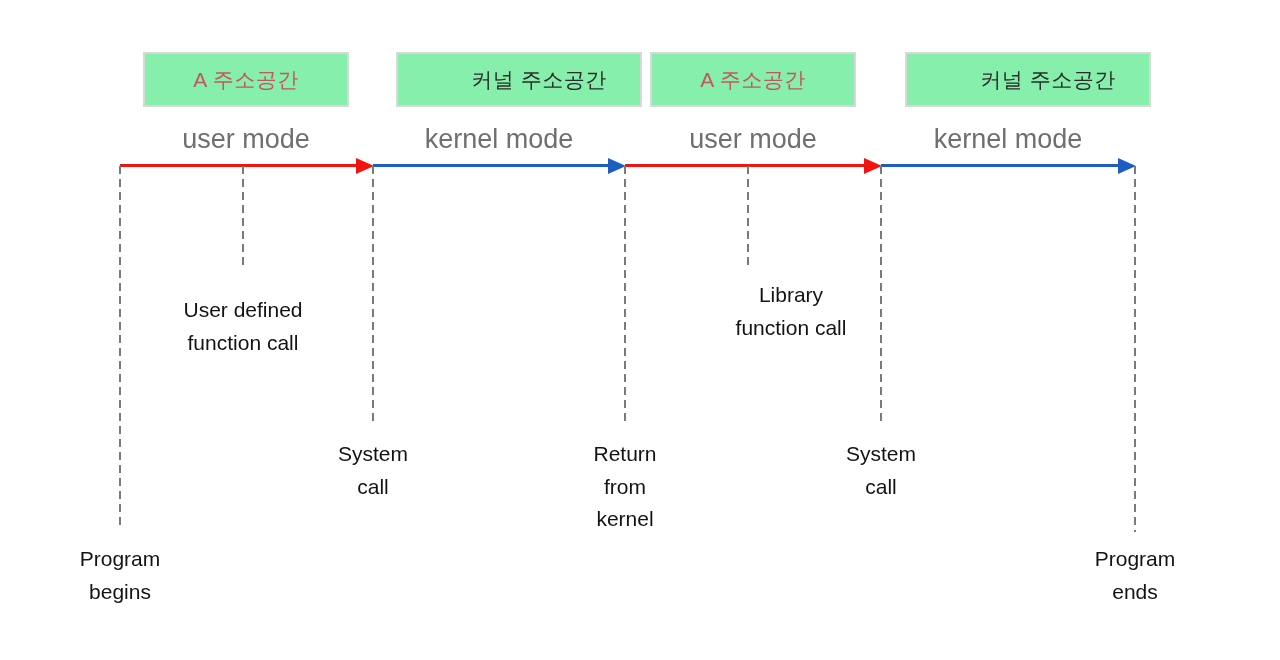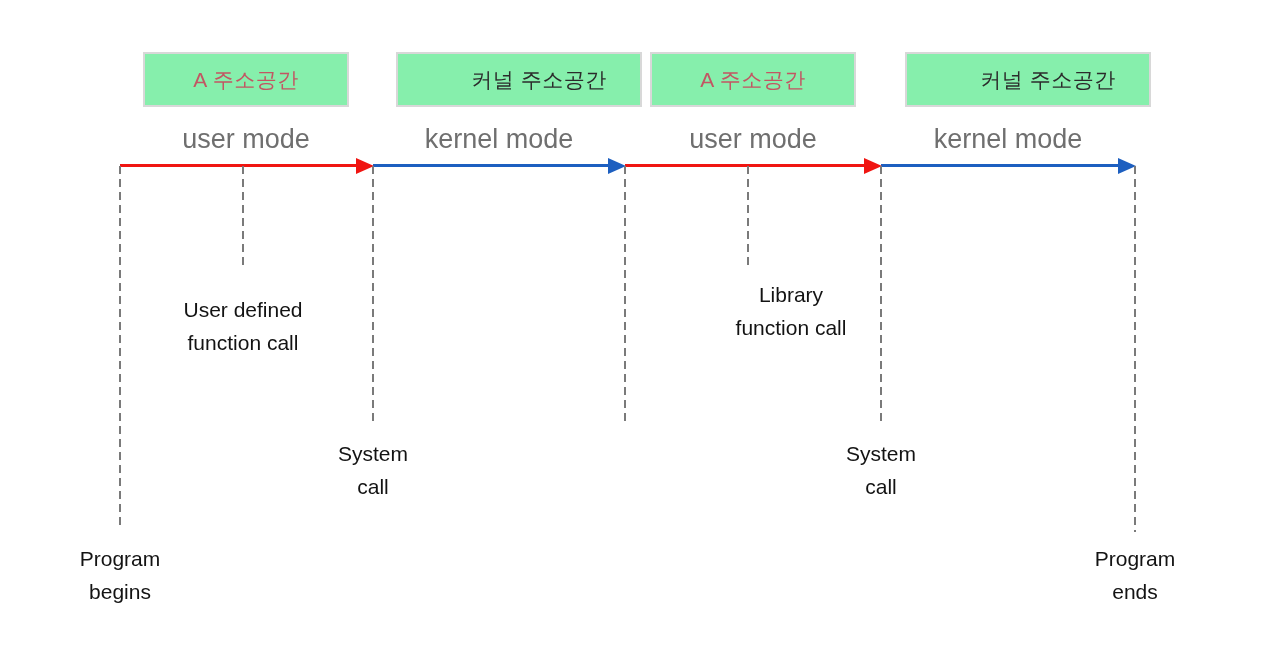--- a/index.html
+++ b/index.html
@@ -118,20 +118,23 @@
   <div class="dash" style="left:747px;  height:100px;"></div>
   <div class="dash" style="left:880px;  height:258px;"></div>
   <div class="dash" style="left:1134px; height:366px;"></div>
 
   <div class="event-label" style="left:120px;  top:543px;">Program
 begins</div>
   <div class="event-label" style="left:243px;  top:294px;">User defined
 function call</div>
   <div class="event-label" style="left:373px;  top:438px;">System
 call</div>
+  <div class="event-label" style="left:625px;  top:438px;">Return
+from
+kernel</div>
   <div class="event-label" style="left:748px;  top:279px;margin-left:43px;">Library
 function call</div>
   <div class="event-label" style="left:881px;  top:438px;">System
 call</div>
   <div class="event-label" style="left:1135px; top:543px;">Program
 ends</div>
 
 </div>
 
 </body></html>

